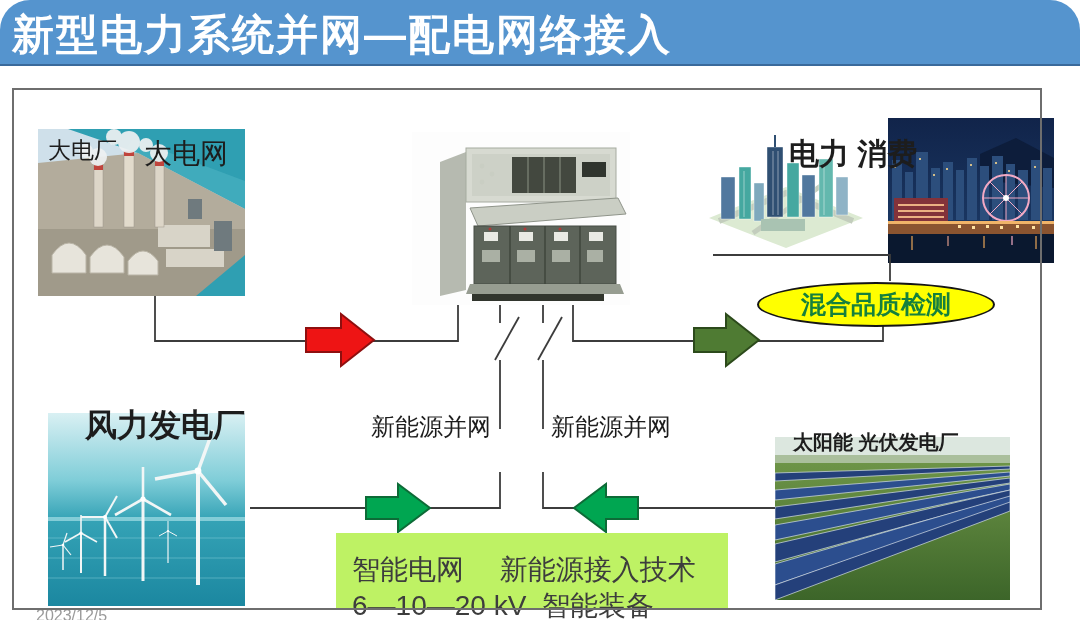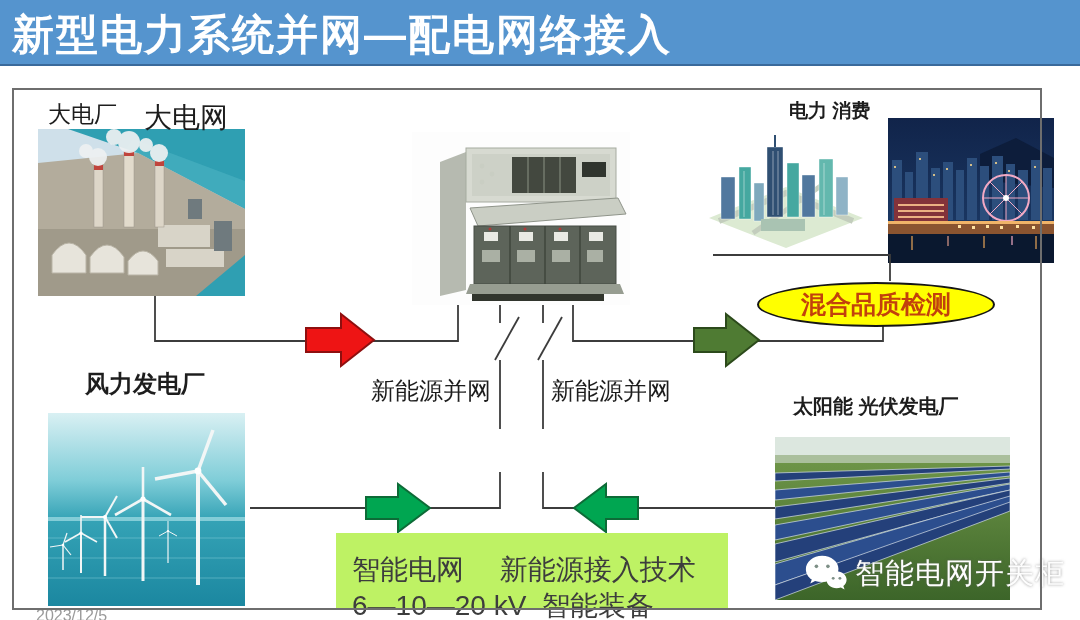--- a/index.html
+++ b/index.html
@@ -1,31 +1,31 @@
 <!DOCTYPE html>
 <html><head>
 <meta charset="utf-8">
 <style>
   html,body{margin:0;padding:0;background:#ffffff;}
   #page{position:relative;width:1080px;height:620px;background:#ffffff;overflow:hidden;
-        font-family:"Liberation Sans",sans-serif;}
+        font-family:"Liberation Sans",sans-serif;border-radius:30px;}
   .abs{position:absolute;}
   
   .banner{left:0;top:0;width:1080px;height:64px;background:#5594CE;border-bottom:2px solid #3a6a9b;z-index:5;}
   .banner-title{left:12px;top:7px;color:#ffffff;font-size:42px;font-weight:bold;letter-spacing:2px;white-space:nowrap;}
   
   .frame-border{left:12px;top:88px;width:1026px;height:518px;border:2px solid #6e6e6e;z-index:6;pointer-events:none;}
   
-  .lbl{color:#1d1d1d;white-space:pre;z-index:3;}
+  .lbl{color:#1d1d1d;white-space:pre;z-index:3;margin-top:36px;}
   .serif{font-family:"Liberation Serif",serif;font-weight:400;}
   .bold{font-weight:bold;}
   
   .badge{background:#FFFF00;border:2.5px solid #151515;border-radius:50%;
          display:flex;align-items:center;justify-content:center;z-index:3;
-         font-weight:bold;color:#c2410c;}
+         font-weight:bold;color:#15803d;}
   
   .infobox{left:336px;top:533px;width:392px;height:77px;background:#bef264;z-index:2;
            padding:19px 0 0 16px;box-sizing:border-box;color:#3d3d3d;}
   .infobox div{font-size:28px;line-height:36px;white-space:pre;}
   
   .watermark{left:803px;top:551px;z-index:4;display:flex;align-items:center;}
   .watermark-text{color:#fdfdfd;font-size:29px;letter-spacing:1px;margin-left:6px;white-space:nowrap;
                   text-shadow:0 0 3px rgba(90,90,90,0.65);}
   .slide-date{left:36px;top:607px;color:#9a9a9a;font-size:16px;z-index:1;}
   svg.photo{display:block;z-index:1;}
@@ -309,42 +309,31 @@
       <path d="M775 508 H543 V472"></path>
     </g>
     <polygon points="306,328 341,328 341,314 374,340 341,366 341,352 306,352" fill="#EE1414" stroke="#8f0f0f" stroke-width="2"></polygon>
     <polygon points="694,328 726,328 726,314 759,340 726,366 726,352 694,352" fill="#4F7B33" stroke="#2c4a1b" stroke-width="2"></polygon>
     <polygon points="366,497 398,497 398,484 430,508 398,532 398,519 366,519" fill="#00A651" stroke="#0d6b37" stroke-width="2"></polygon>
     <polygon points="638,497 606,497 606,484 574,508 606,532 606,519 638,519" fill="#00A651" stroke="#0d6b37" stroke-width="2"></polygon>
   </svg>
 
   <div class="abs lbl serif" style="left:48px;top:99px;font-size:23px">大电厂</div>
   <div class="abs lbl serif" style="left:144px;top:99px;font-size:28px">大电网</div>
-  <div class="abs lbl bold" style="left:789px;top:98px;font-size:19px">电力 消费</div>
-  <div class="abs lbl bold" style="left:85px;top:368px;font-size:24px">风力发电厂</div>
+  <div class="abs lbl bold" style="left:789px;top:98px;font-size:30px">电力 消费</div>
+  <div class="abs lbl bold" style="left:85px;top:368px;font-size:32px">风力发电厂</div>
   <div class="abs lbl serif" style="left:371px;top:375px;font-size:24px">新能源并网</div>
   <div class="abs lbl serif" style="left:551px;top:375px;font-size:24px">新能源并网</div>
   <div class="abs lbl bold" style="left:793px;top:393px;font-size:20px">太阳能 光伏发电厂</div>
 
   <div class="abs badge" style="left:757px;top:282px;width:234px;height:41px;font-size:25px">混合品质检测</div>
 
   <div class="abs infobox">
     <div>智能电网　 新能源接入技术</div>
     <div>6—10—20 kV  智能装备</div>
   </div>
 
-  <div class="abs watermark">
-    <svg width="46" height="46" viewBox="0 0 48 48">
-      <path d="M20 5C10.6 5 3 11.3 3 19c0 4.4 2.4 8.3 6.2 10.8L7.6 34l5-2.7c2.3.7 4.8 1.1 7.4 1.1 9.4 0 17-6.3 17-13.7S29.4 5 20 5z" fill="#ffffff"></path>
-      <circle cx="14" cy="16" r="1.9" fill="#7d8f86"></circle>
-        <circle cx="26" cy="16" r="1.9" fill="#7d8f86"></circle>
-      <path d="M35 21c-5.8 0-10.5 4-10.5 8.9 0 4.9 4.7 8.9 10.5 8.9 1.6 0 3.1-.3 4.5-.8l3.9 2.1-1.3-3.6c2.1-1.6 3.4-4 3.4-6.6 0-4.9-4.7-8.9-10.5-8.9z" fill="#ffffff"></path>
-      <circle cx="31.5" cy="28.5" r="1.5" fill="#7d8f86"></circle>
-        <circle cx="38.5" cy="28.5" r="1.5" fill="#7d8f86"></circle>
-    </svg>
-    <span class="watermark-text">智能电网开关柜</span>
-  </div>
 
   <div class="abs slide-date">2023/12/5</div>
 
   <div class="abs frame-border"></div>
 
 </div>
 
 </body></html>

